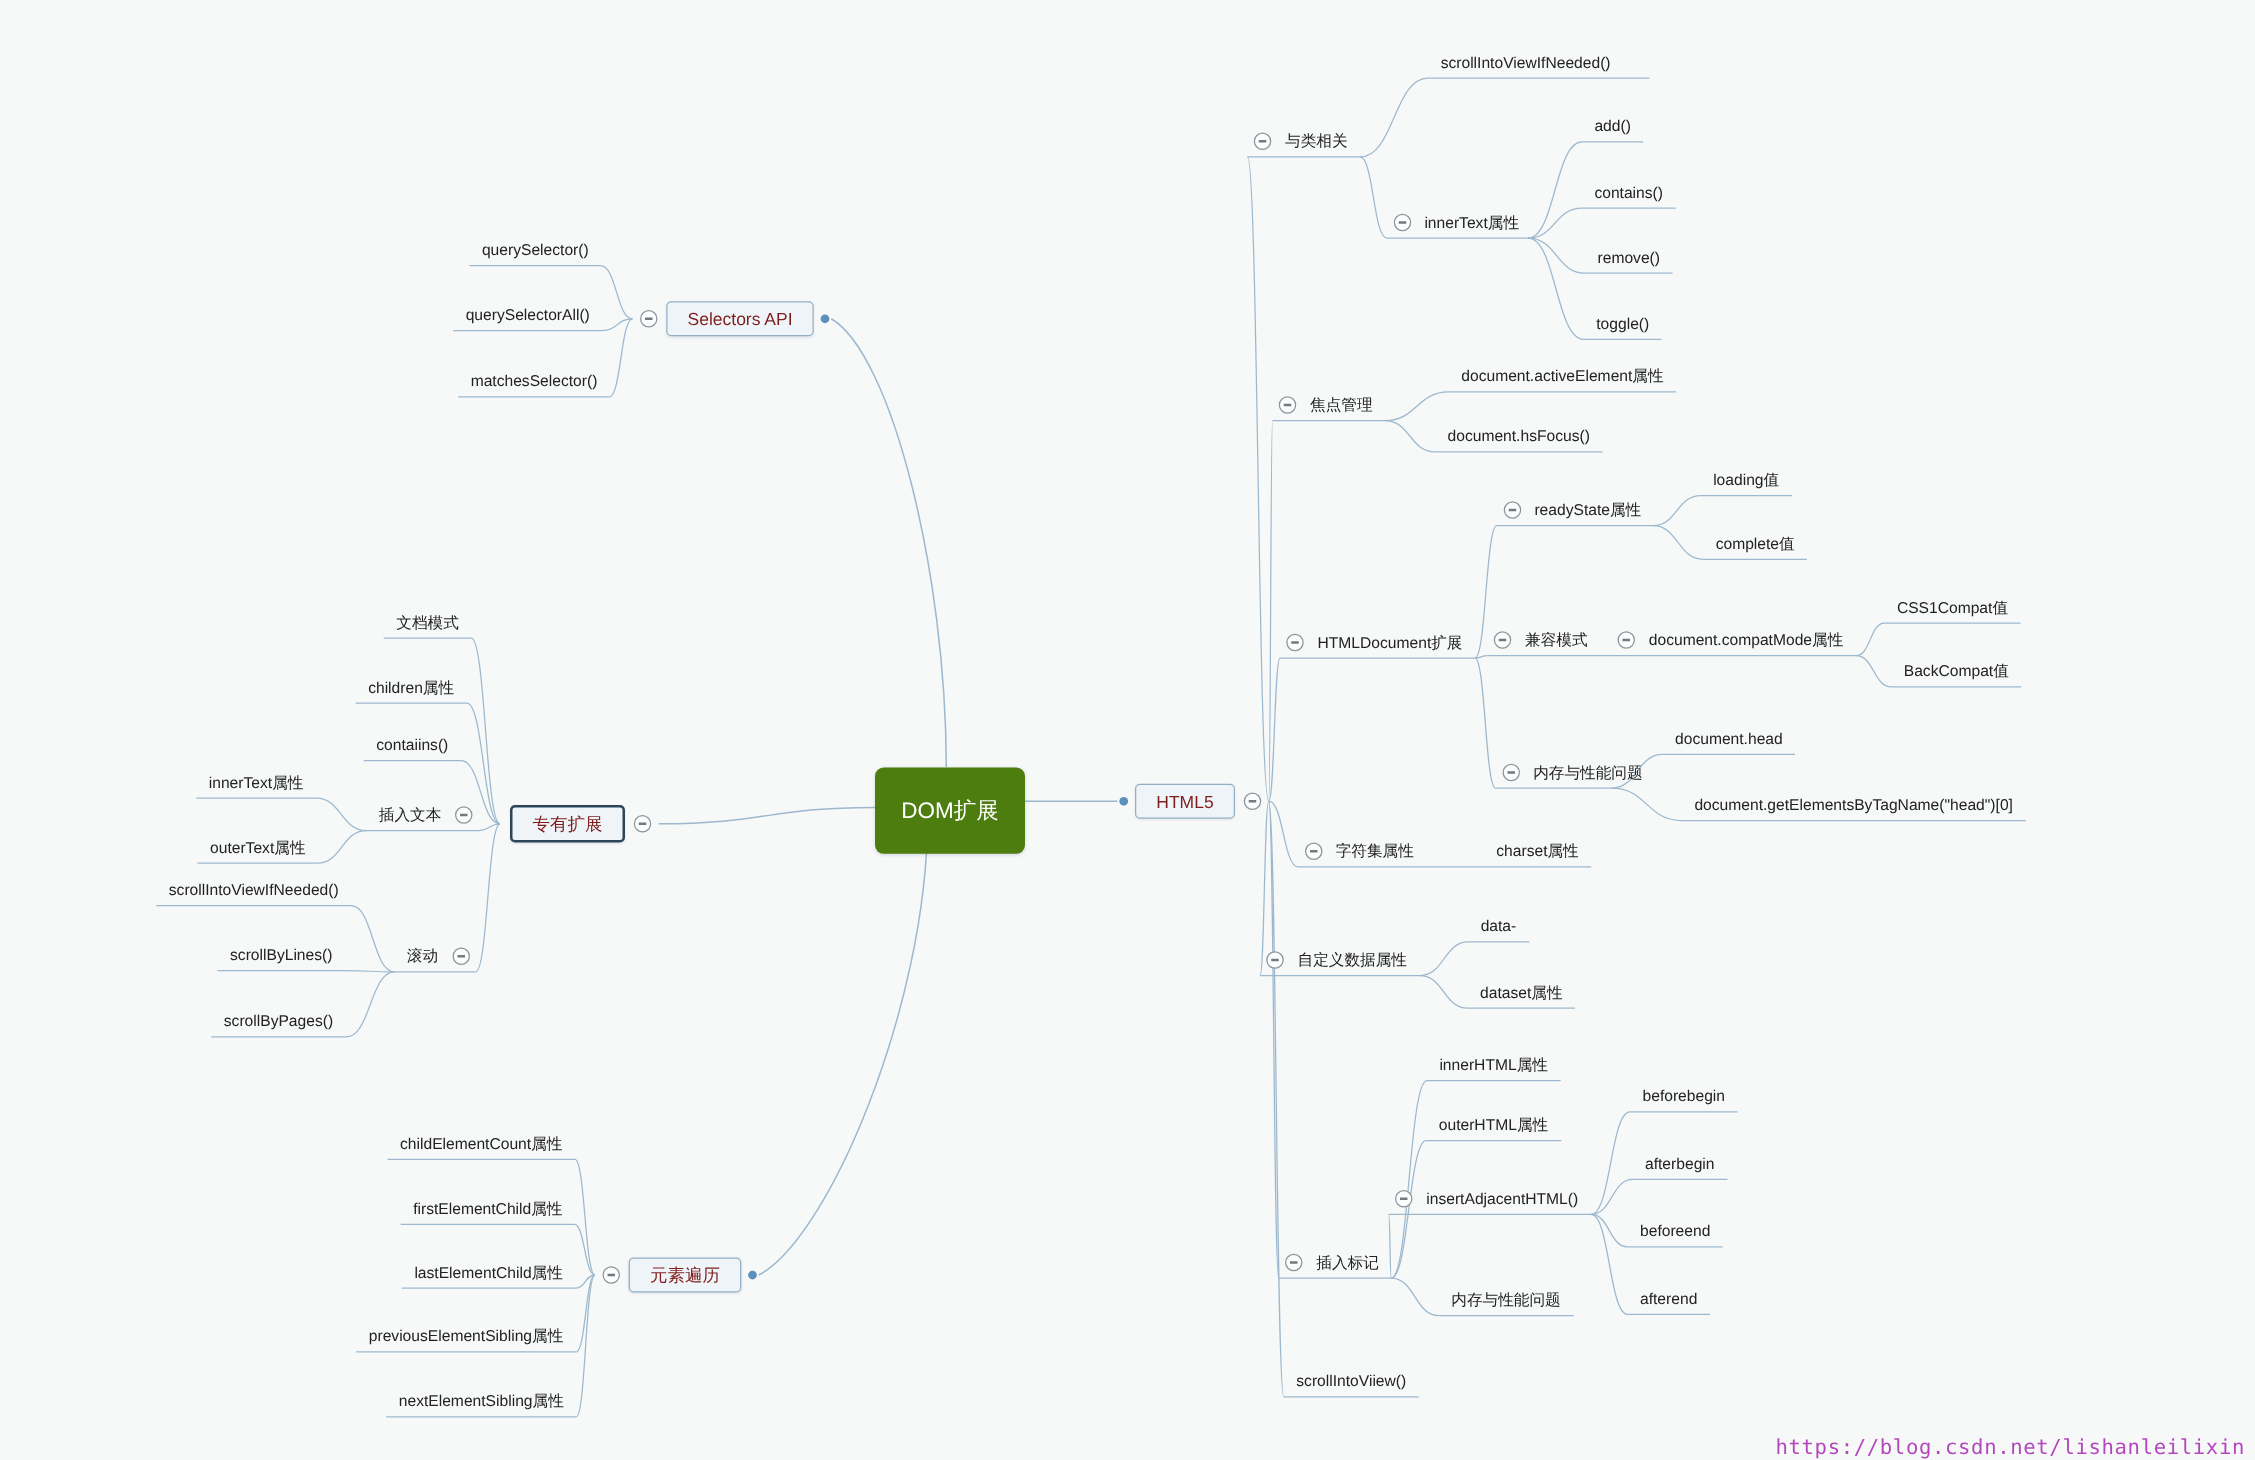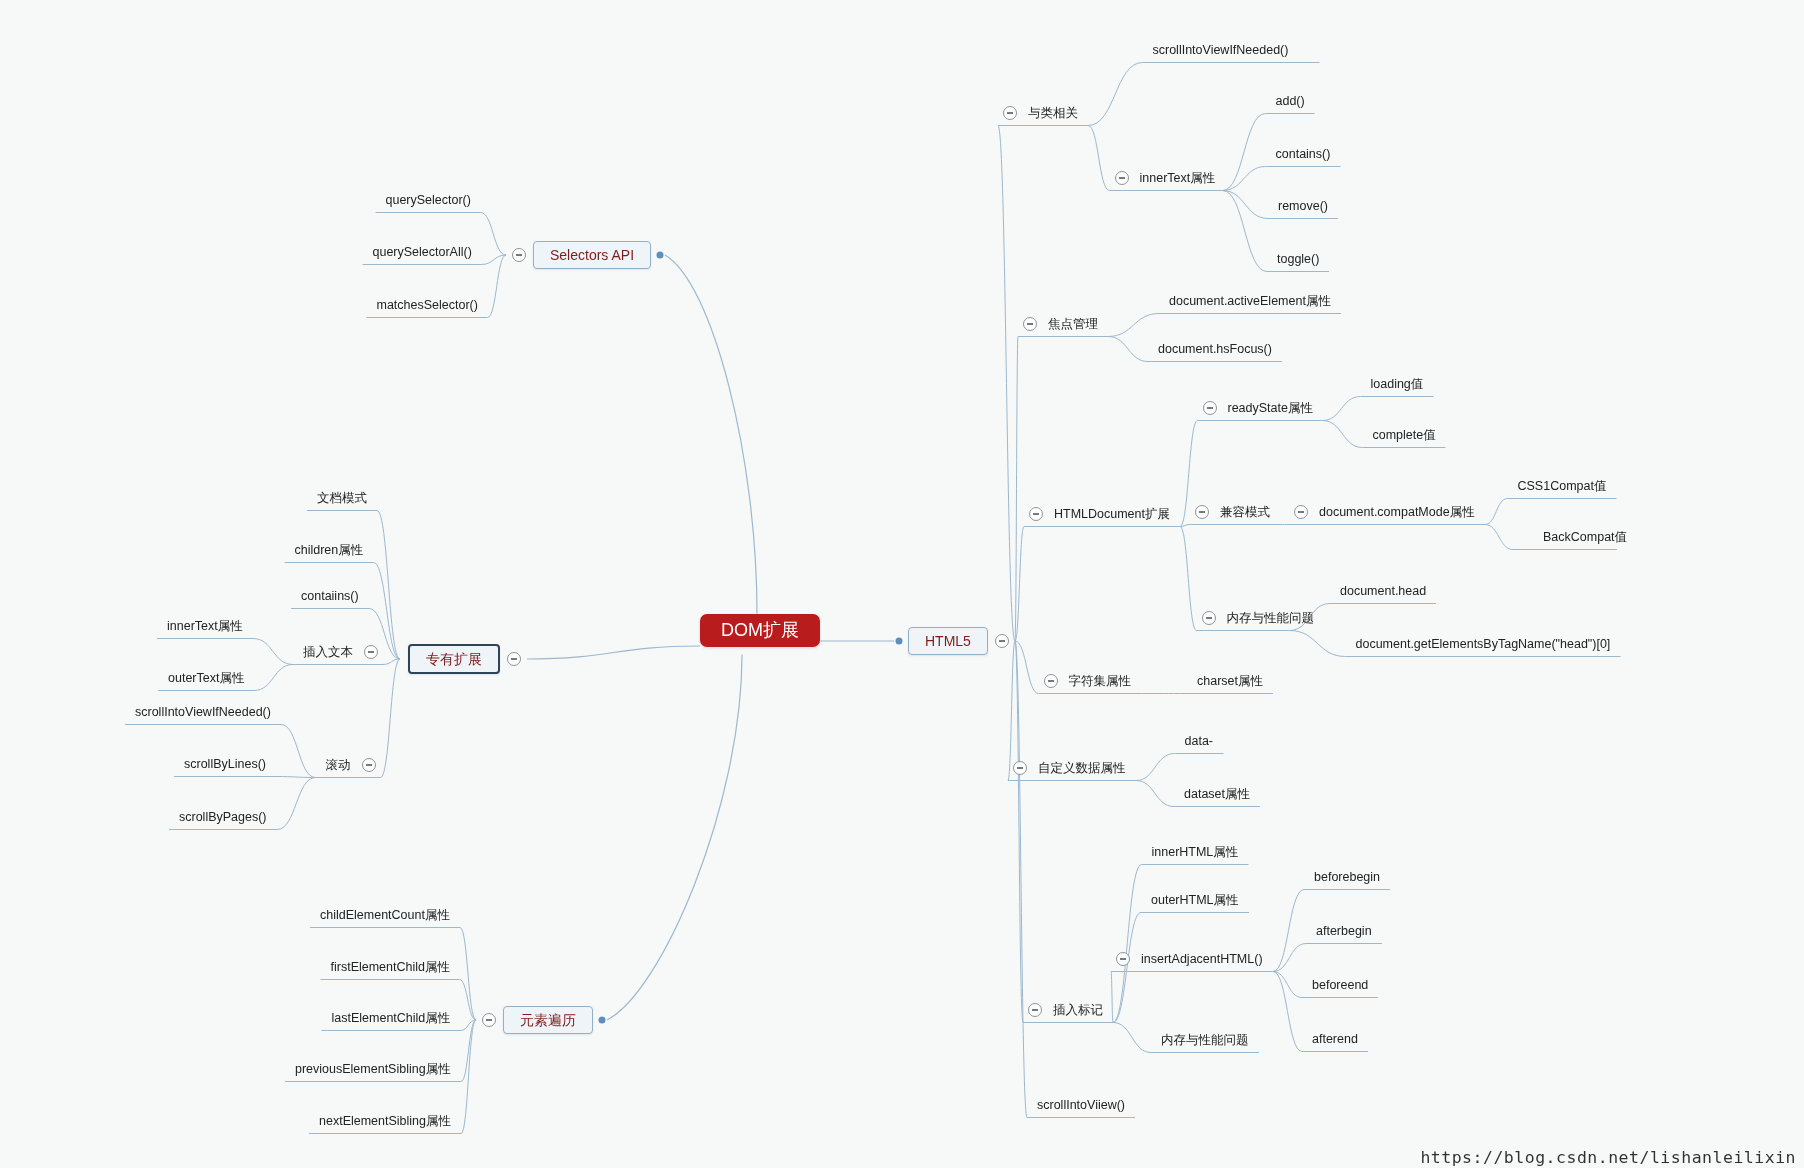--- a/index.html
+++ b/index.html
@@ -6,29 +6,29 @@
   body{background:#f7f8f8;}
   #canvas{position:relative;width:1804px;height:1168px;overflow:hidden;
           font-family:"Liberation Sans","DejaVu Sans",sans-serif;}
   #wires{position:absolute;left:0;top:0;z-index:1;}
   .node{position:absolute;white-space:nowrap;z-index:2;cursor:default;}
   .label{font-size:12.5px;color:#222;padding:0 2px;line-height:15px;}
   .box,.box-selected{background:#eef4f8;border:1px solid #93b1c6;border-radius:4px;
        padding:4px 16px;font-size:14px;color:#7f1d1d;line-height:18px;
        box-shadow:0 1px 2px rgba(40,70,100,.10);}
   .box-selected{border:2px solid #2e4457;}
-  .root{background:#b91c1c;color:#fff;border-radius:7px;padding:6px 21px;
+  .root{background:#4d7c0f;color:#fff;border-radius:7px;padding:24px 21px;
         font-size:18px;line-height:21px;box-shadow:0 1px 3px rgba(40,70,100,.18);}
   .exp{position:absolute;width:14px;height:14px;box-sizing:border-box;
        border:1px solid #8d949b;border-radius:50%;background:#fcfdfd;z-index:3;}
   .exp::after{content:"";position:absolute;left:3px;right:3px;top:50%;height:0;
        border-top:2px solid #75797e;margin-top:-1px;}
   .watermark{position:absolute;right:8px;bottom:1px;z-index:4;
        font-family:"DejaVu Sans Mono",monospace;font-size:16.5px;letter-spacing:.5px;
-       color:#000000;opacity:.8;}
+       color:#a21caf;opacity:.8;}
 </style>
 </head>
 <body style="background: rgb(247, 248, 248);">
 
 <div id="canvas">
   <div class="watermark">https://blog.csdn.net/lishanleilixin</div>
 <svg width="1804" height="1168" id="wires">
       <path d="M665 255 C 713 283, 757 458.5, 757 613.5" fill="none" stroke="#9cb8ce" stroke-width="1.2"></path>
       <path d="M375.5 212.5 L 480.5 212.5" fill="none" stroke="#9cb8ce" stroke-width="1"></path>
       <path d="M506 255 C 493.25 255, 493.25 212.5, 480.5 212.5" fill="none" stroke="#9cb8ce" stroke-width="1"></path>
@@ -178,21 +178,21 @@
     <div class="node label" style="left: 1046px; top: 316.5px;">焦点管理</div>
     <div class="node label" style="left: 1167px; top: 293.5px;">document.activeElement属性</div>
     <div class="node label" style="left: 1156px; top: 341.5px;">document.hsFocus()</div>
     <div class="node label" style="left: 1052px; top: 506.5px;">HTMLDocument扩展</div>
     <div class="node label" style="left: 1225.5px; top: 400.5px;">readyState属性</div>
     <div class="node label" style="left: 1368.5px; top: 376.5px;">loading值</div>
     <div class="node label" style="left: 1370.5px; top: 427.5px;">complete值</div>
     <div class="node label" style="left: 1218px; top: 504.5px;">兼容模式</div>
     <div class="node label" style="left: 1317px; top: 504.5px;">document.compatMode属性</div>
     <div class="node label" style="left: 1515.5px; top: 478.5px;">CSS1Compat值</div>
-    <div class="node label" style="left: 1521px; top: 529.5px; margin-left: 20px;">BackCompat值</div>
+    <div class="node label" style="left: 1521px; top: 529.5px;">BackCompat值</div>
     <div class="node label" style="left: 1224.5px; top: 610.5px;">内存与性能问题</div>
     <div class="node label" style="left: 1338px; top: 583.5px;">document.head</div>
     <div class="node label" style="left: 1353.5px; top: 636.5px;">document.getElementsByTagName("head")[0]</div>
     <div class="node label" style="left: 1066.5px; top: 673.5px;">字符集属性</div>
     <div class="node label" style="left: 1195px; top: 673.5px;">charset属性</div>
     <div class="node label" style="left: 1036px; top: 760.5px;">自定义数据属性</div>
     <div class="node label" style="left: 1182.5px; top: 733.5px;">data-</div>
     <div class="node label" style="left: 1182px; top: 786.5px;">dataset属性</div>
     <div class="node label" style="left: 1051px; top: 1002.5px;">插入标记</div>
     <div class="node label" style="left: 1149.5px; top: 844.5px;">innerHTML属性</div>

